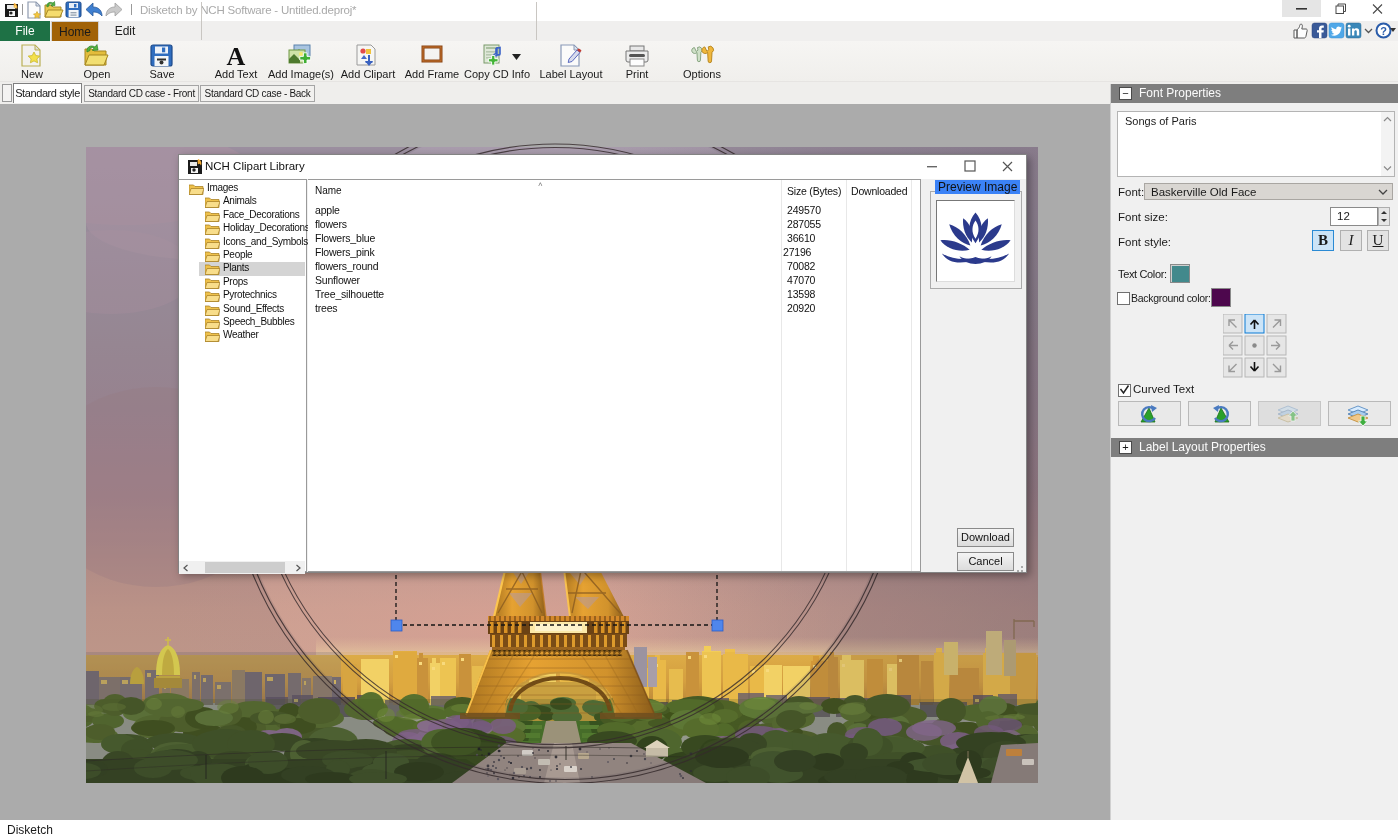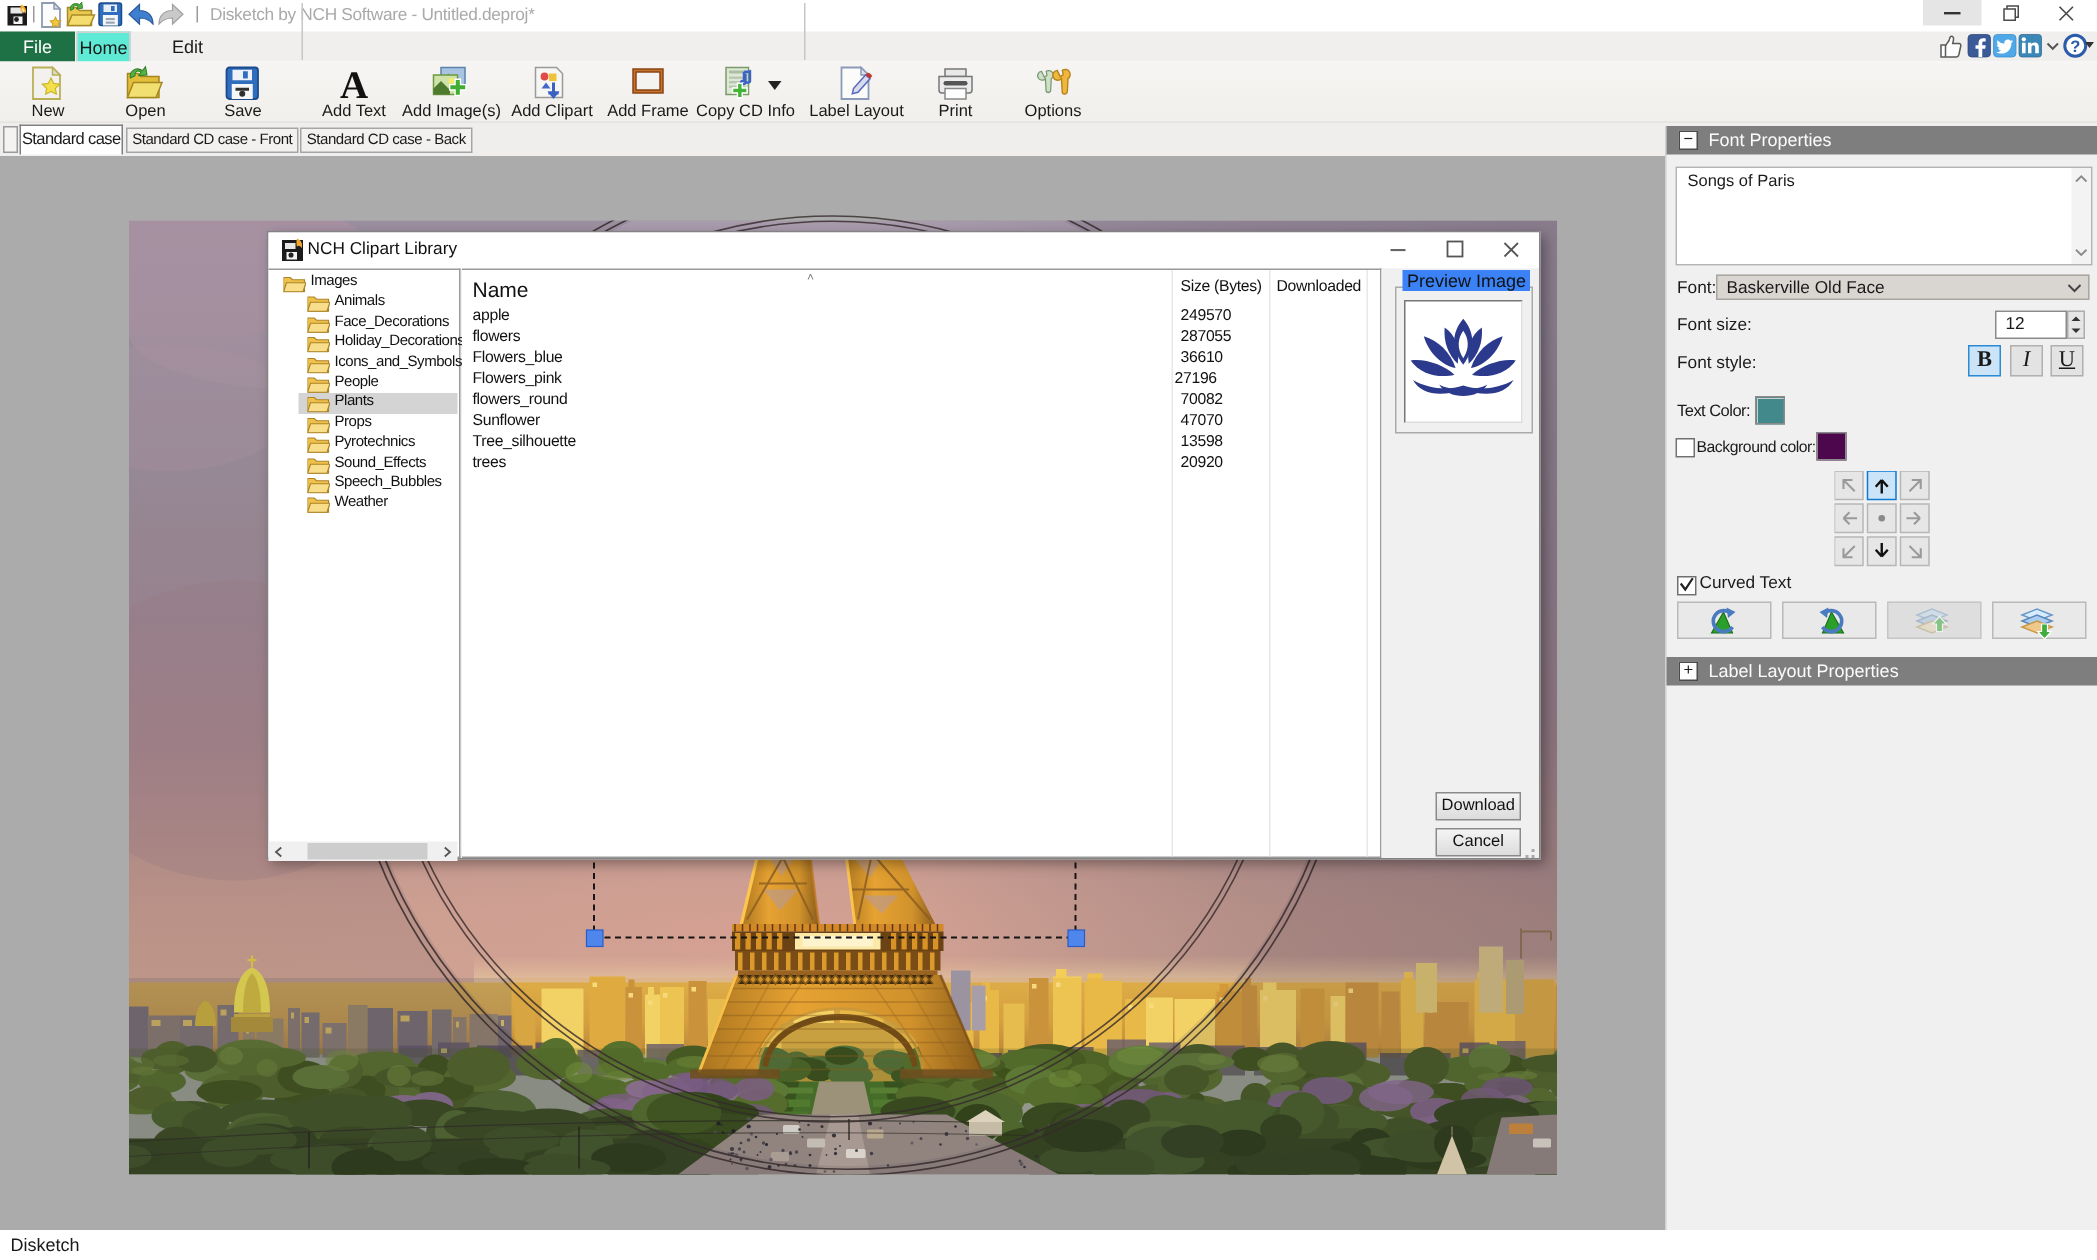--- a/index.html
+++ b/index.html
@@ -4,21 +4,21 @@
   html,body{margin:0;padding:0;}
   body{width:1398px;height:840px;overflow:hidden;font-family:"Liberation Sans",sans-serif;position:relative;background:#fff;}
   .abs{position:absolute;}
   
   #titlebar{left:0;top:0;width:1398px;height:21px;background:#fff;}
   #apptitle{position:absolute;left:140px;top:4px;font-size:11.5px;letter-spacing:-0.2px;color:#a9a9a9;}
   
   #ribbonrow{left:0;top:21px;width:1398px;height:20px;background:#f0efee;}
   .rtab{position:absolute;top:0;height:20px;line-height:20px;font-size:12px;text-align:center;color:#1a1a1a;}
   #tab-file{left:0;width:50px;background:#1e7145;color:#fff;}
-  #tab-home{left:51px;width:36px;background:#5eead4;border:1px solid #d2d0ce;border-bottom:none;box-sizing:border-box;}
+  #tab-home{left:51px;width:48px;background:#a16207;border:1px solid #d2d0ce;border-bottom:none;box-sizing:border-box;}
   #tab-edit{left:100px;width:50px;}
   
   #toolbar{left:0;top:41px;width:1398px;height:40px;background:linear-gradient(#f6f5f3,#f0efec);border-bottom:1px solid #d9d6d3;}
   .tbtn{position:absolute;top:0;height:40px;text-align:center;font-size:11px;color:#1a1a1a;}
   .tbtn .ic{display:block;margin:3px auto 0;width:26px;height:26px;}
   .tbtn .lbl{display:block;margin-top:-2px;}
   .tbsep{position:absolute;top:2px;width:1px;height:38px;background:#c9c6c2;}
   
   #doctabs{left:0;top:81px;width:1398px;height:23px;background:#efeeec;border-top:1px solid #e6e4e2;box-sizing:border-box;}
   .dtab{position:absolute;font-size:11px;letter-spacing:-0.4px;color:#1a1a1a;text-align:center;box-sizing:border-box;white-space:nowrap;overflow:hidden;}
@@ -245,21 +245,21 @@
     </g>
 
     <g transform="translate(691,4)">
       <path d="M4,2 a3.5,3.5 0 1 0 3,5.8 l0.5,9 a1.8,1.8 0 0 0 3.6,0 l0.5,-9 a3.5,3.5 0 1 0 -4,-5.8 l0.6,3 -2,1.6 z" fill="#cfe0c8" stroke="#7a9a72" stroke-width="1" transform="scale(0.85) translate(0,1)"></path>
       <path d="M4,2 a3.5,3.5 0 1 0 3,5.8 l0.5,9 a1.8,1.8 0 0 0 3.6,0 l0.5,-9 a3.5,3.5 0 1 0 -4,-5.8 l0.6,3 -2,1.6 z" fill="#f0b73c" stroke="#b5851f" stroke-width="1" transform="translate(10,0) scale(0.95)"></path>
     </g>
   </svg>
 
   <div class="abs" id="doctabs"></div>
   <div class="dtab" id="dstub"></div>
-  <div class="dtab" id="dtab1">Standard case</div>
+  <div class="dtab" id="dtab1">Standard style</div>
   <div class="dtab" id="dtab2">Standard CD case - Front</div>
   <div class="dtab" id="dtab3">Standard CD case - Back</div>
 
   <div class="abs" id="canvas"></div>
   <svg class="abs" id="photo" style="left:86px;top:147px;" width="952" height="636" viewBox="0 0 952 636">
     <defs>
 <linearGradient id="sky" x1="0" y1="0" x2="0" y2="1">
  <stop offset="0" stop-color="#a99cad"></stop>
  <stop offset="0.28" stop-color="#a294a1"></stop>
  <stop offset="0.50" stop-color="#a48d98"></stop>
@@ -1316,21 +1316,21 @@
         </svg>
         <div class="abs" style="left:26px;top:1px;width:80px;height:11px;background:#cdcdcd;"></div>
       </div>
     </div>
 
     <div class="abs" style="left:129px;top:24px;width:613px;height:393px;background:#fff;border:1px solid #9a9a9a;border-left:none;box-sizing:border-box;">
       <div class="abs" style="left:473px;top:0;width:1px;height:391px;background:#e8e8e8;"></div>
       <div class="abs" style="left:538px;top:0;width:1px;height:391px;background:#e8e8e8;"></div>
       <div class="abs" style="left:603px;top:0;width:1px;height:391px;background:#e8e8e8;"></div>
       <div class="abs" style="left:230px;top:0;color:#777;font-size:8px;">˄</div>
-      <div class="abs" style="left:7px;top:5px;font-size:14px;color:#111;">Name</div>
+      <div class="abs" style="left:7px;top:5px;font-size:10px;color:#111;">Name</div>
       <div class="abs" style="left:479px;top:5px;font-size:10.5px;letter-spacing:-0.2px;color:#111;">Size (Bytes)</div>
       <div class="abs" style="left:543px;top:5px;font-size:10.5px;letter-spacing:-0.2px;color:#111;">Downloaded</div>
       <div class="abs" id="listrows" style="left:0;top:24px;width:611px;font-size:10.5px;letter-spacing:-0.2px;color:#111;">
         <div style="position:relative;height:14px;">
           <span style="position:absolute;left:7px;top:0;">apple</span>
           <span style="position:absolute;left:479px;top:0;">249570</span>
         </div>
         <div style="position:relative;height:14px;">
           <span style="position:absolute;left:7px;top:0;">flowers</span>
           <span style="position:absolute;left:479px;top:0;">287055</span>

